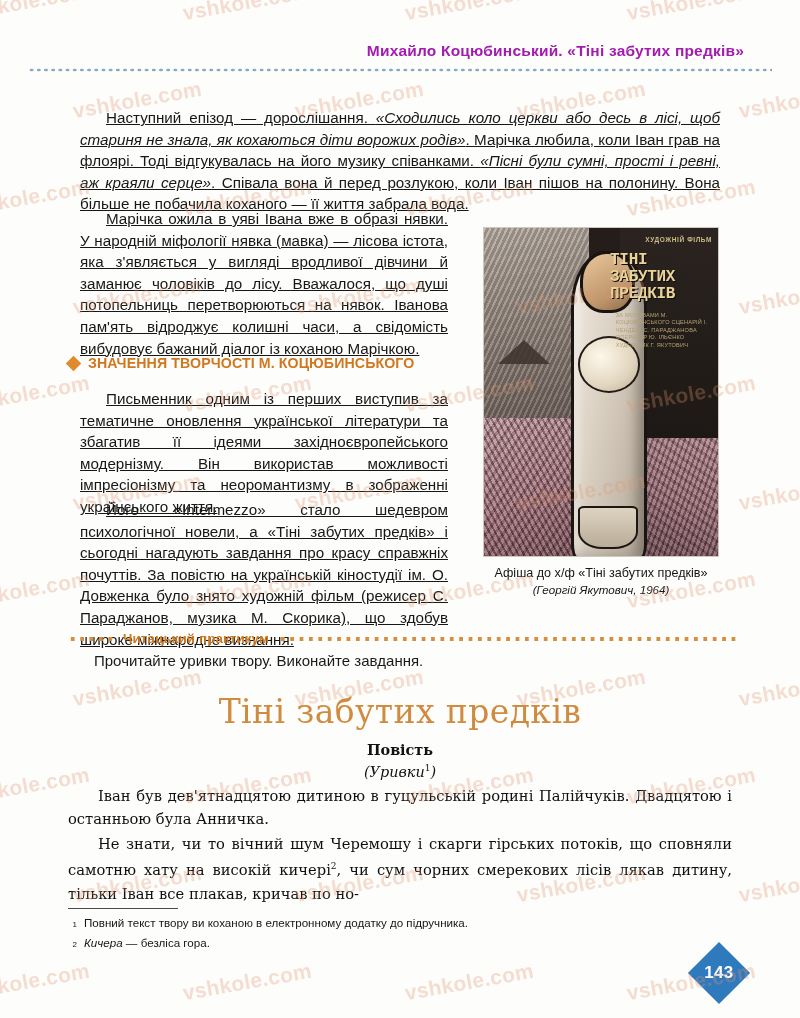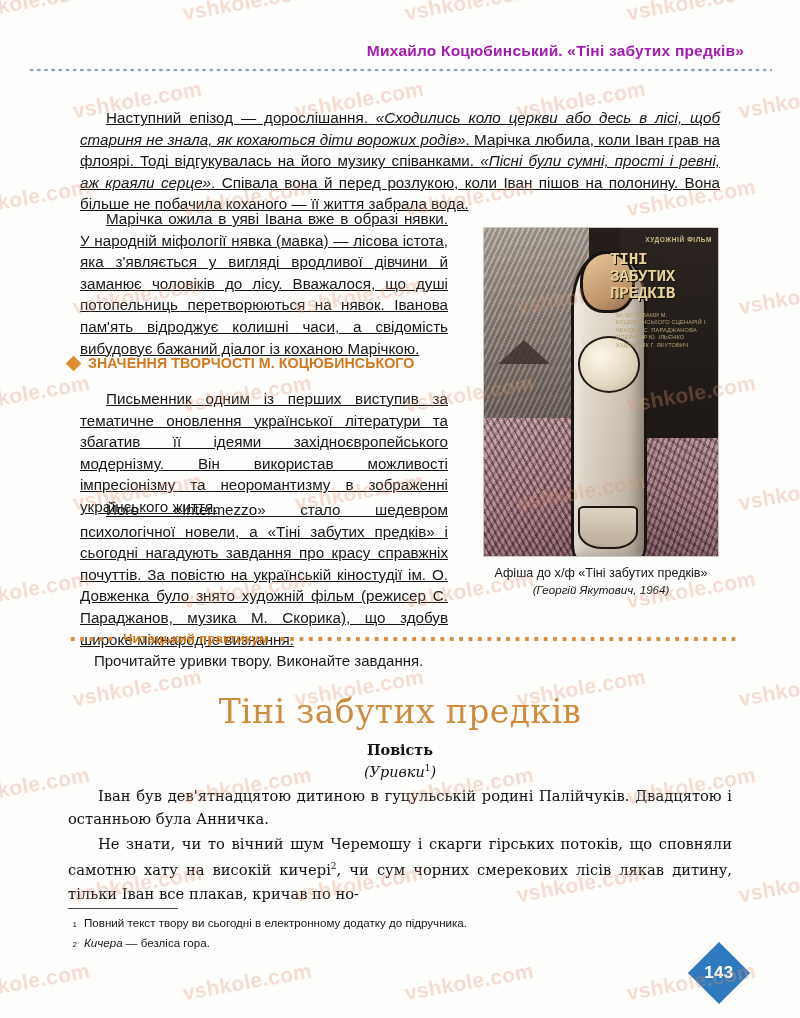--- a/index.html
+++ b/index.html
@@ -485,21 +485,21 @@
     <p>Іван був дев'ятнадцятою дитиною в гуцульській родині Палійчуків. Двадцятою і останньою була Анничка.</p>
   </div>
   <div class="excerpt" id="excerpt-2">
     <p><span>Не знати, чи то вічний шум Черемошу і скарги гірських потоків, що сповняли самотню хату на високій кичері</span><sup>2</sup><span>, чи сум чорних смерекових лісів лякав дитину, тільки Іван все плакав, кричав по но-</span></p>
   </div>
 
   <div id="footnote-rule"></div>
   <div id="footnotes">
     <div class="fn-row">
       <span class="fn-mark">1</span>
-      <span class="fn-text">Повний текст твору ви сьогодні в електронному додатку до підручника.</span>
+      <span class="fn-text">Повний текст твору ви коханою в електронному додатку до підручника.</span>
     </div>
     <div class="fn-row">
       <span class="fn-mark">2</span>
       <span class="fn-text"><em>Кичера</em><span> — безліса гора.</span></span>
     </div>
   </div>
 
   <div id="page-number">
     <span class="pn-diamond"></span>
     <span class="pn-value">143</span>

